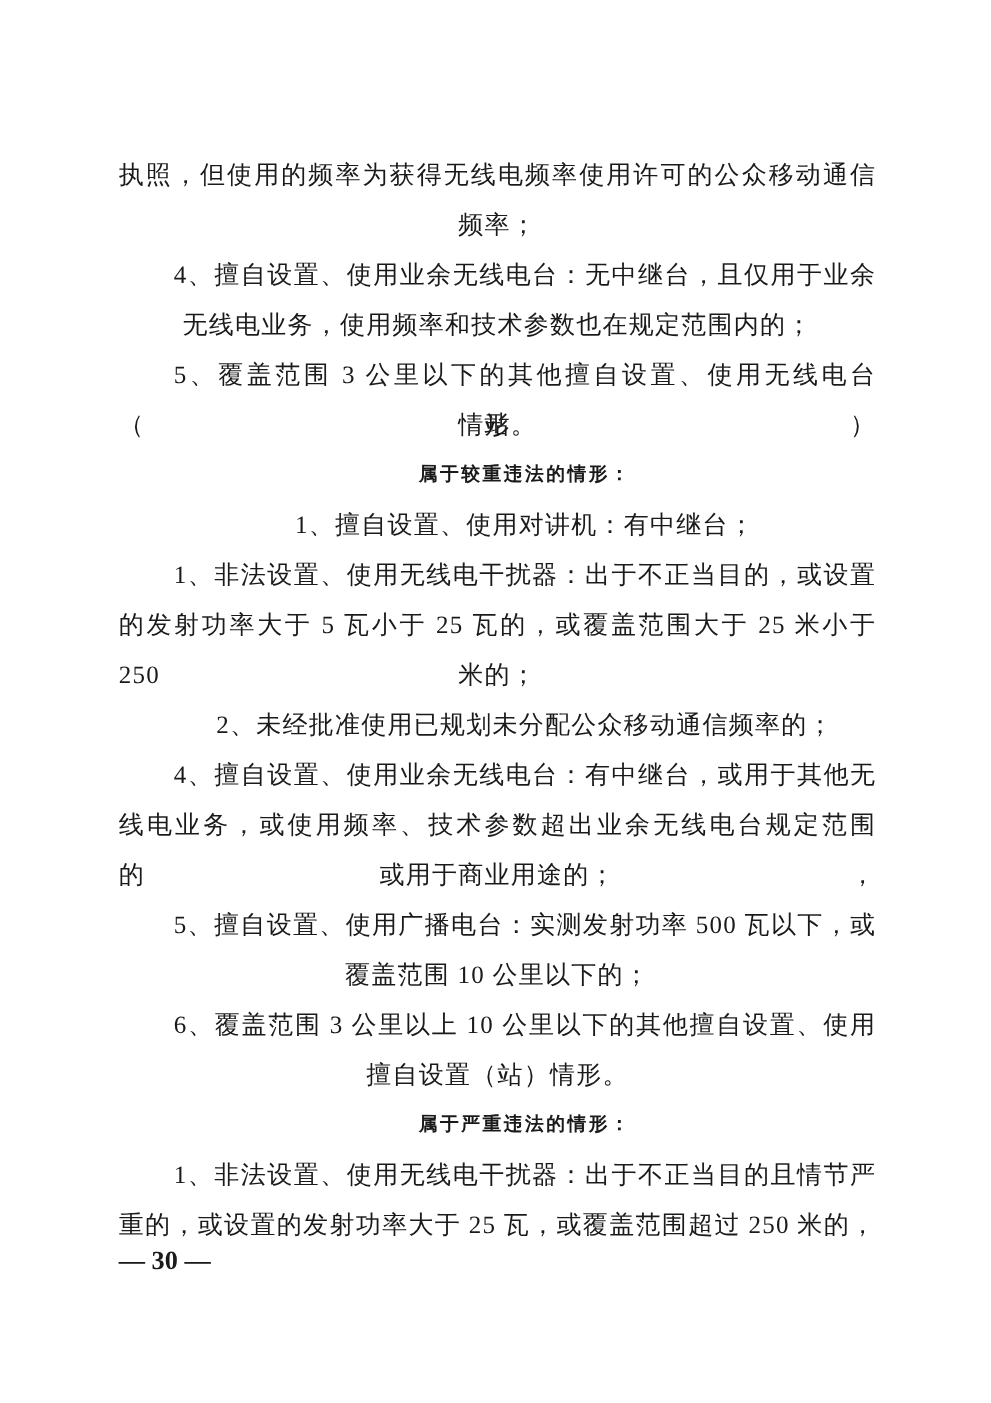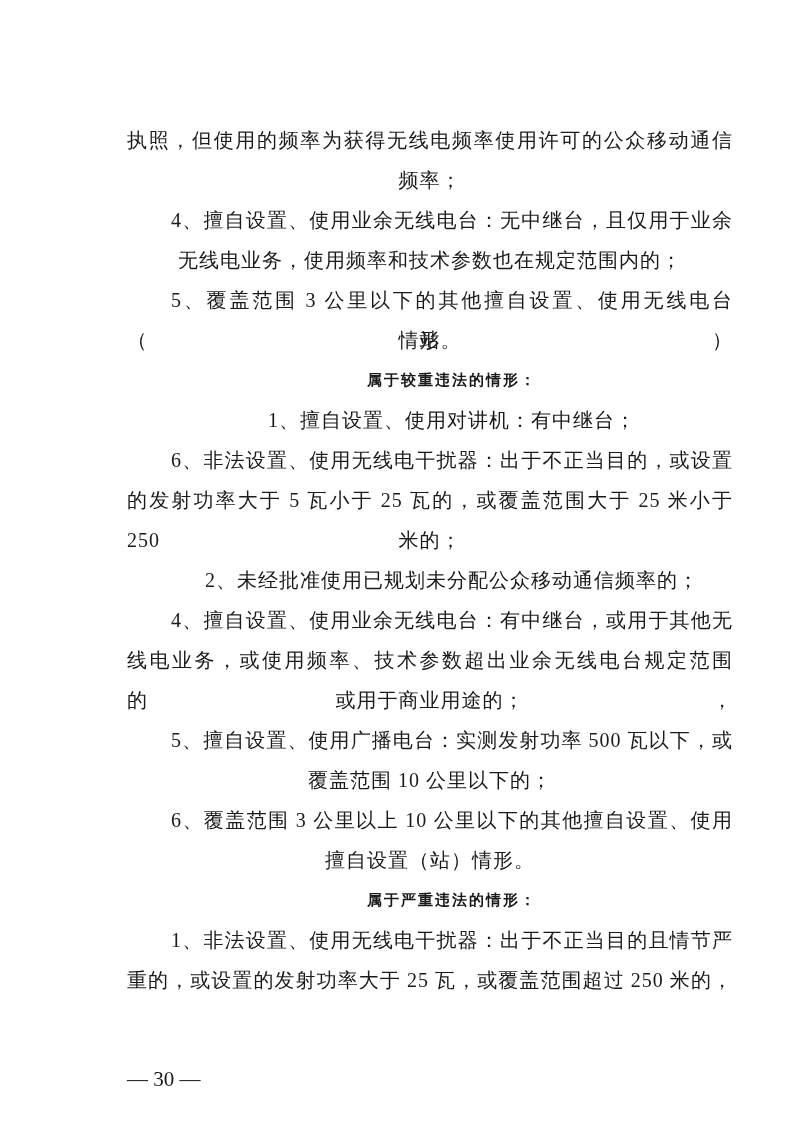--- a/index.html
+++ b/index.html
@@ -12,21 +12,20 @@
     height: 1122px;
     position: relative;
     overflow: hidden;
     font-family: "Liberation Serif", "DejaVu Serif", serif;
     color: #1a1a1a;
   }
   .page {
     position: absolute;
     inset: 0;
     background: #ffffff;
-    margin-left: 32px;
   }
   .content {
     position: absolute;
     left: 95px;
     top: 120px;
     width: 606px;
   }
   .line {
     height: 40px;
     line-height: 40px;
@@ -42,41 +41,42 @@
     text-indent: 44px;
   }
   .line.heading {
     font-weight: bold;
     font-size: 15px;
     letter-spacing: 2px;
   }
   .page-footer {
     position: absolute;
     left: 95px;
-    top: 1065px;
+    top: 994px;
     height: 28px;
     line-height: 28px;
     font-size: 21px;
     color: #1a1a1a;
+    font-weight: bold;
   }
 </style>
 </head>
 <body>
 
 <div class="page">
   <main class="content">
     <div class="line full">执照，但使用的频率为获得无线电频率使用许可的公众移动通信</div>
     <div class="line">频率；</div>
     <div class="line indent full">4、擅自设置、使用业余无线电台：无中继台，且仅用于业余</div>
     <div class="line">无线电业务，使用频率和技术参数也在规定范围内的；</div>
     <div class="line indent full">5、覆盖范围 3 公里以下的其他擅自设置、使用无线电台（站）</div>
     <div class="line">情形。</div>
     <div class="line indent heading">属于较重违法的情形：</div>
     <div class="line indent">1、擅自设置、使用对讲机：有中继台；</div>
-    <div class="line indent full">6、非法设置、使用无线电干扰器：出于不正当目的，或设置</div>
+    <div class="line indent full">1、非法设置、使用无线电干扰器：出于不正当目的，或设置</div>
     <div class="line full">的发射功率大于 5 瓦小于 25 瓦的，或覆盖范围大于 25 米小于 250</div>
     <div class="line">米的；</div>
     <div class="line indent">2、未经批准使用已规划未分配公众移动通信频率的；</div>
     <div class="line indent full">4、擅自设置、使用业余无线电台：有中继台，或用于其他无</div>
     <div class="line full">线电业务，或使用频率、技术参数超出业余无线电台规定范围的，</div>
     <div class="line">或用于商业用途的；</div>
     <div class="line indent full">5、擅自设置、使用广播电台：实测发射功率 500 瓦以下，或</div>
     <div class="line">覆盖范围 10 公里以下的；</div>
     <div class="line indent full">6、覆盖范围 3 公里以上 10 公里以下的其他擅自设置、使用</div>
     <div class="line">擅自设置（站）情形。</div>

